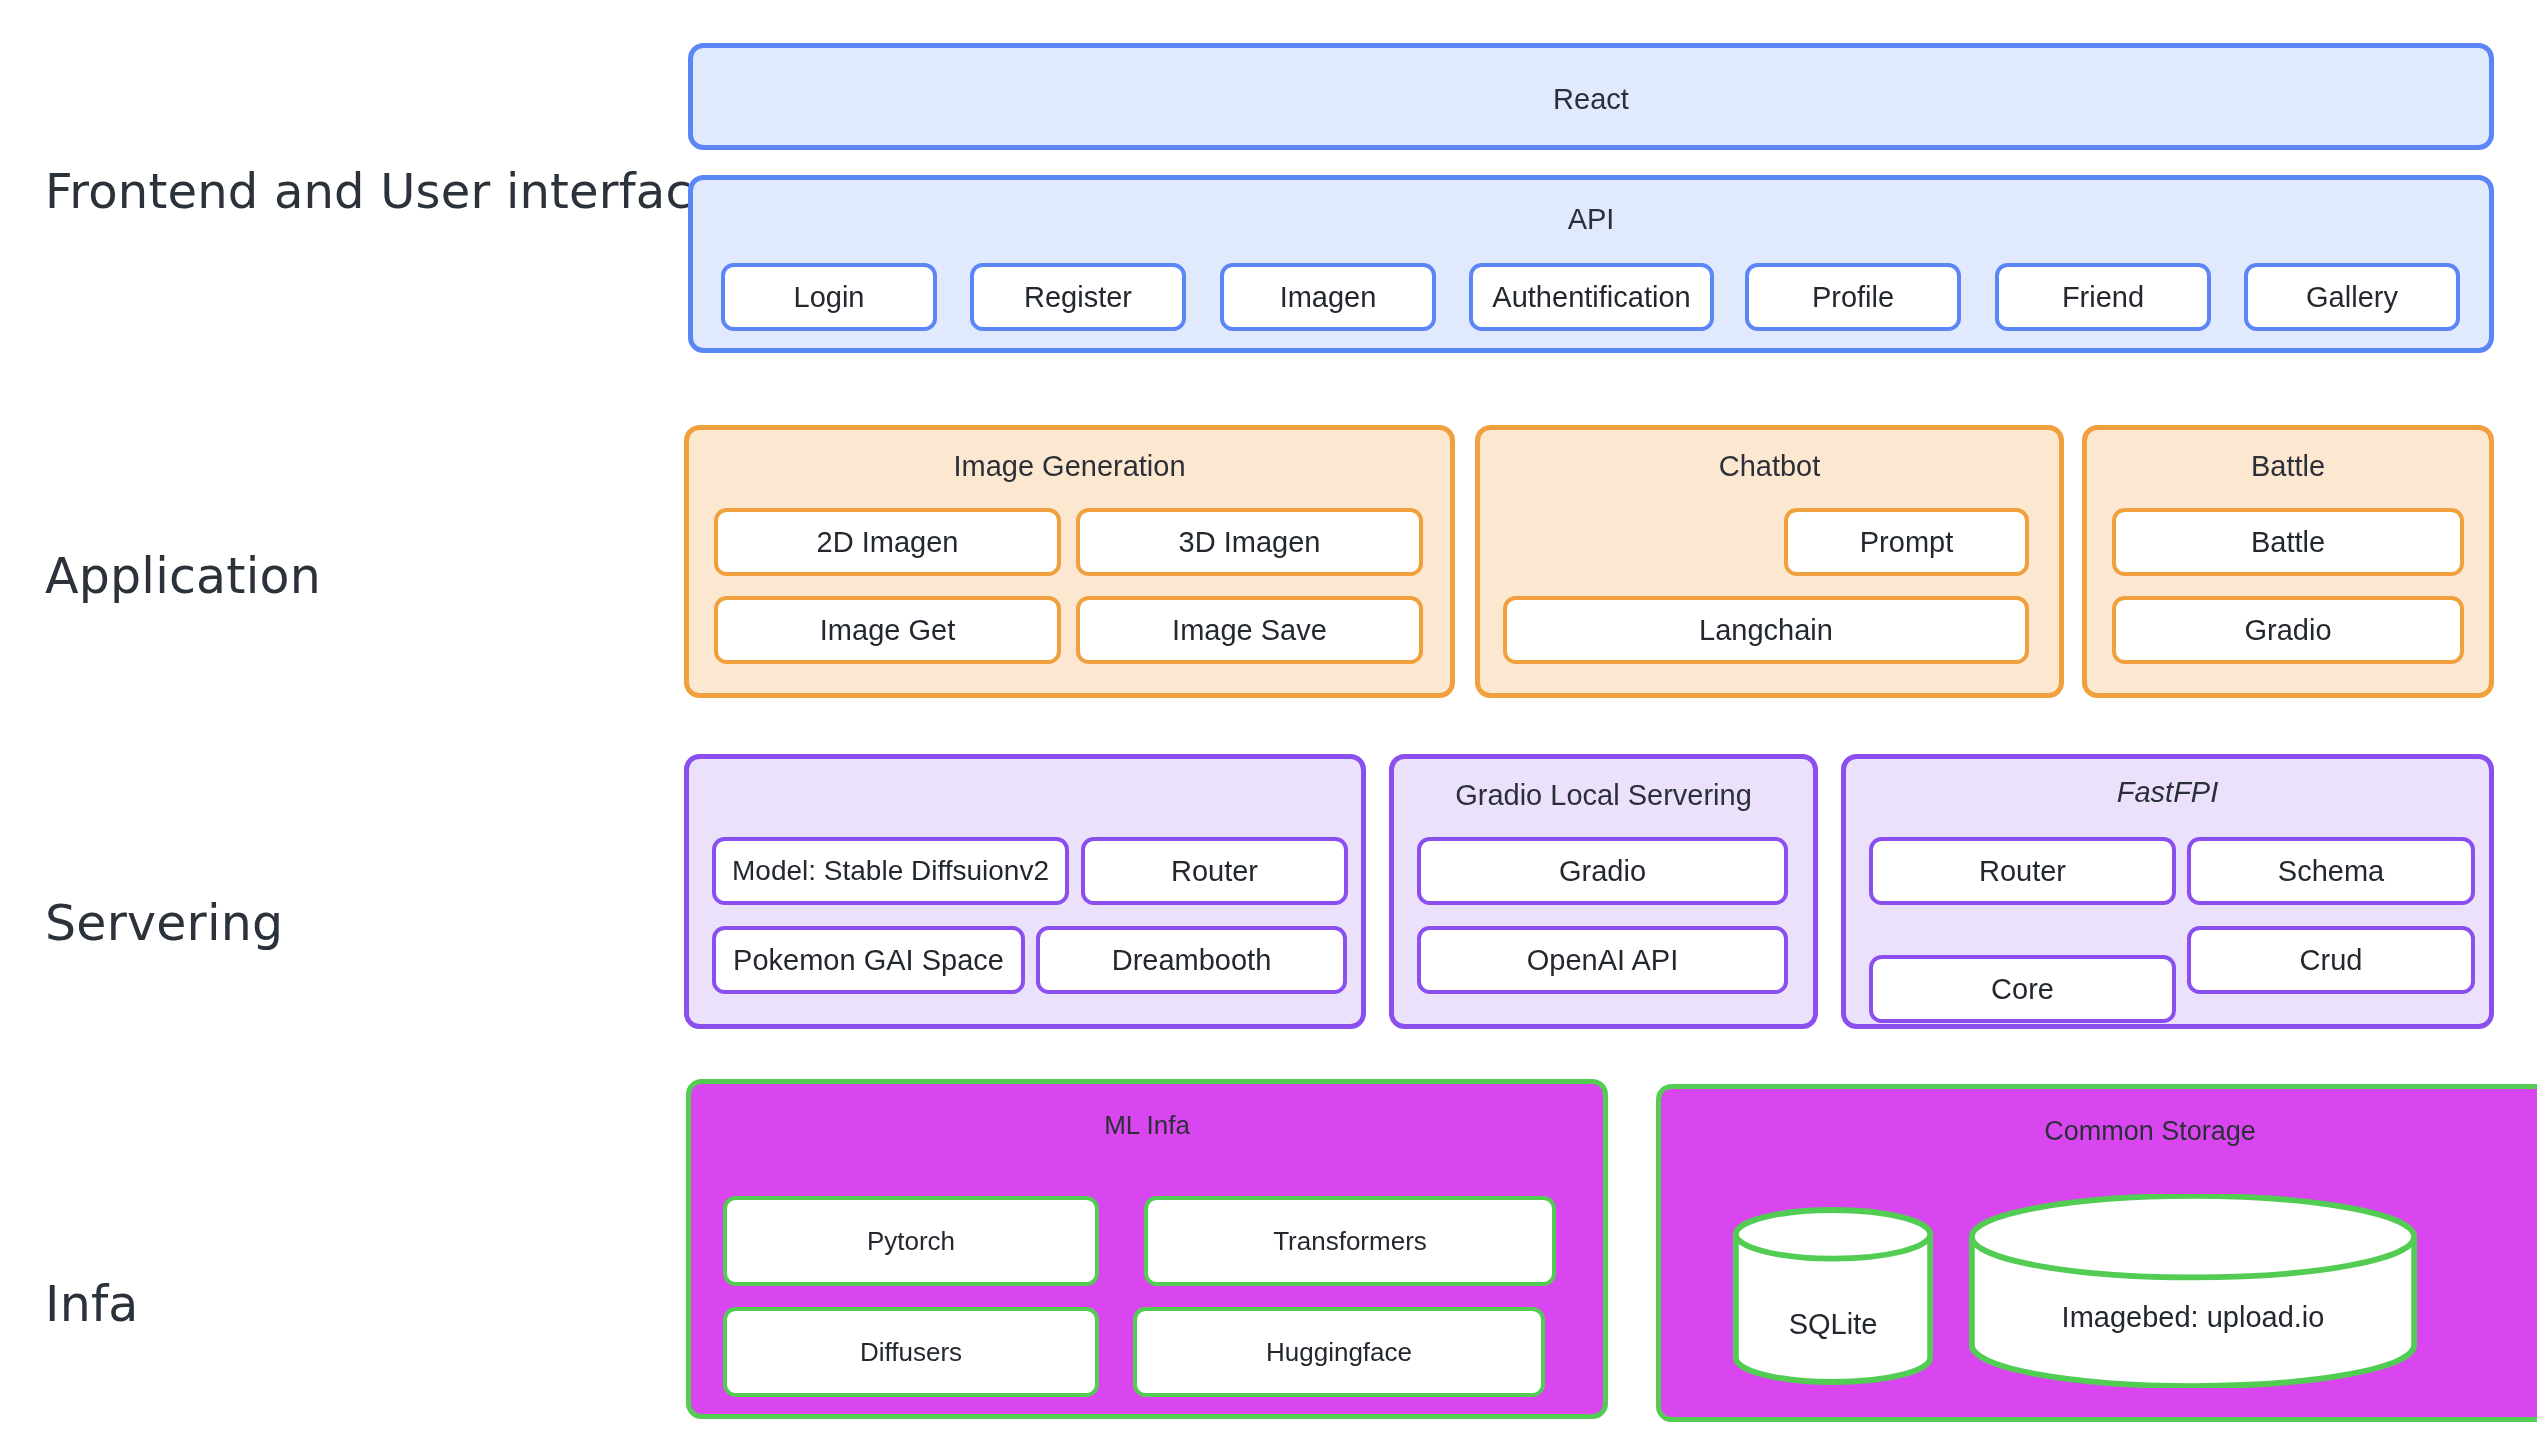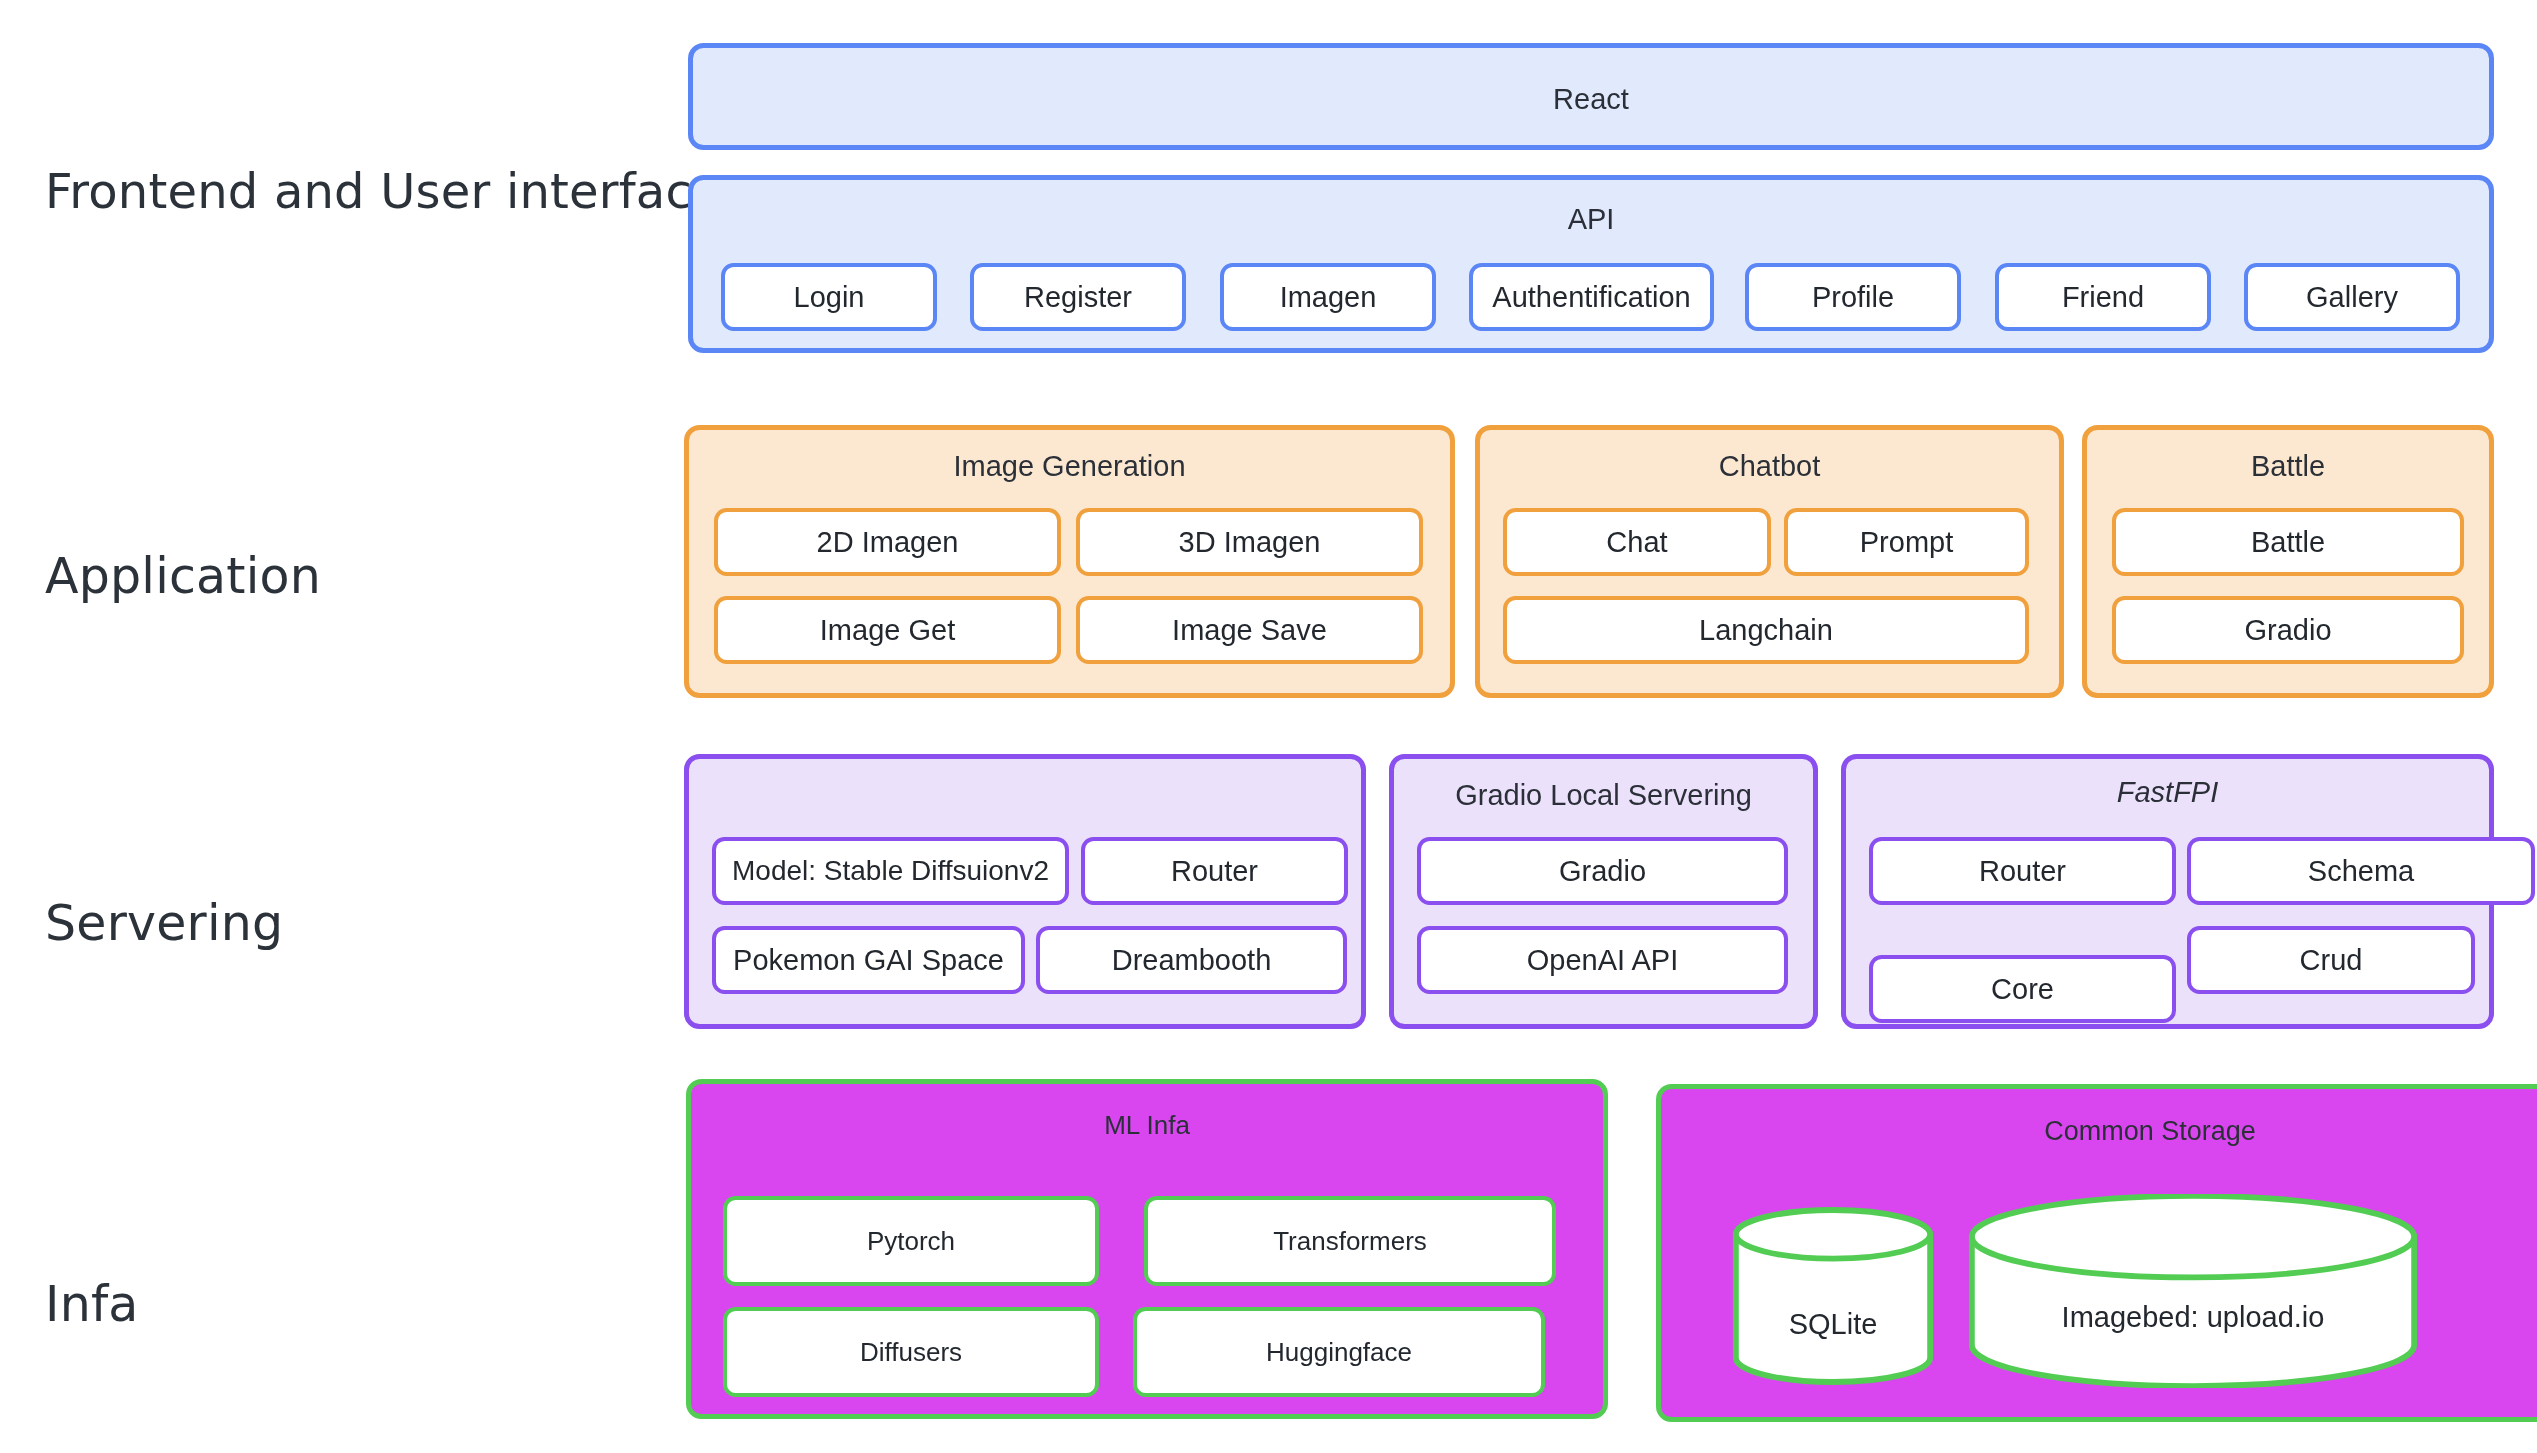--- a/index.html
+++ b/index.html
@@ -131,21 +131,20 @@
 
     <div class="node orange-n" style="left:25px; top:78px; width:347px; height:68px;">2D Imagen</div>
     <div class="node orange-n" style="left:387px; top:78px; width:347px; height:68px;">3D Imagen</div>
     <div class="node orange-n" style="left:25px; top:166px; width:347px; height:68px;">Image Get</div>
     <div class="node orange-n" style="left:387px; top:166px; width:347px; height:68px;">Image Save</div>
   </div>
 
   <div class="group orange" style="left:1475px; top:425px; width:589px; height:273px;">
     <div class="group-title" style="top:20.4px;">Chatbot</div>
 
-    <div class="node orange-n" style="left:23px; top:78px; width:268px; height:68px;">Chat</div>
     <div class="node orange-n" style="left:304px; top:78px; width:245px; height:68px;">Prompt</div>
     <div class="node orange-n" style="left:23px; top:166px; width:526px; height:68px;">Langchain</div>
   </div>
 
   <div class="group orange" style="left:2082px; top:425px; width:412px; height:273px;">
     <div class="group-title" style="top:20.4px;">Battle</div>
 
     <div class="node orange-n" style="left:25px; top:78px; width:352px; height:68px;">Battle</div>
     <div class="node orange-n" style="left:25px; top:166px; width:352px; height:68px;">Gradio</div>
   </div>
@@ -162,21 +161,21 @@
     <div class="group-title" style="top:20.4px;">Gradio Local Servering</div>
 
     <div class="node purple-n" style="left:23px; top:78px; width:371px; height:68px;">Gradio</div>
     <div class="node purple-n" style="left:23px; top:167px; width:371px; height:68px;">OpenAI API</div>
   </div>
 
   <div class="group purple" style="left:1841px; top:754px; width:653px; height:275px;">
     <div class="group-title" style="top:17px;font-style:italic;">FastFPI</div>
 
     <div class="node purple-n" style="left:23px; top:78px; width:307px; height:68px;">Router</div>
-    <div class="node purple-n" style="left:341px; top:78px; width:348px; height:68px;">Schema</div>
+    <div class="node purple-n" style="left:341px; top:78px; width:288px; height:68px;">Schema</div>
     <div class="node purple-n" style="left:23px; top:167px; width:307px; height:68px;margin-top:29px;">Core</div>
     <div class="node purple-n" style="left:341px; top:167px; width:288px; height:68px;">Crud</div>
   </div>
 
   <div class="group green" style="left:686px; top:1079px; width:922px; height:340px;">
     <div class="group-title" style="top:26px; font-size:26px;">ML Infa</div>
 
     <div class="node green-n" style="left:32px; top:112px; width:376px; height:90px; font-size:26px;">Pytorch</div>
     <div class="node green-n" style="left:453px; top:112px; width:412px; height:90px; font-size:26px;">Transformers</div>
     <div class="node green-n" style="left:32px; top:223px; width:376px; height:90px; font-size:26px;">Diffusers</div>

